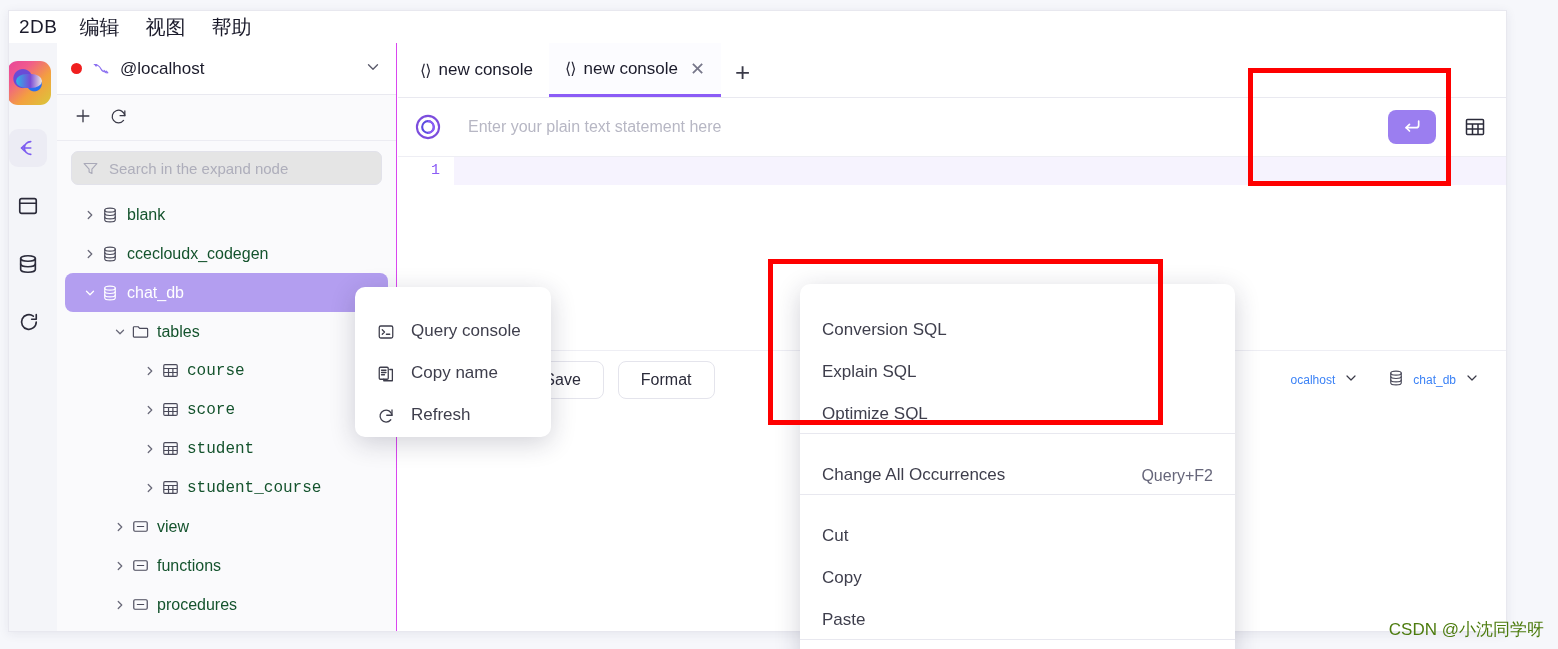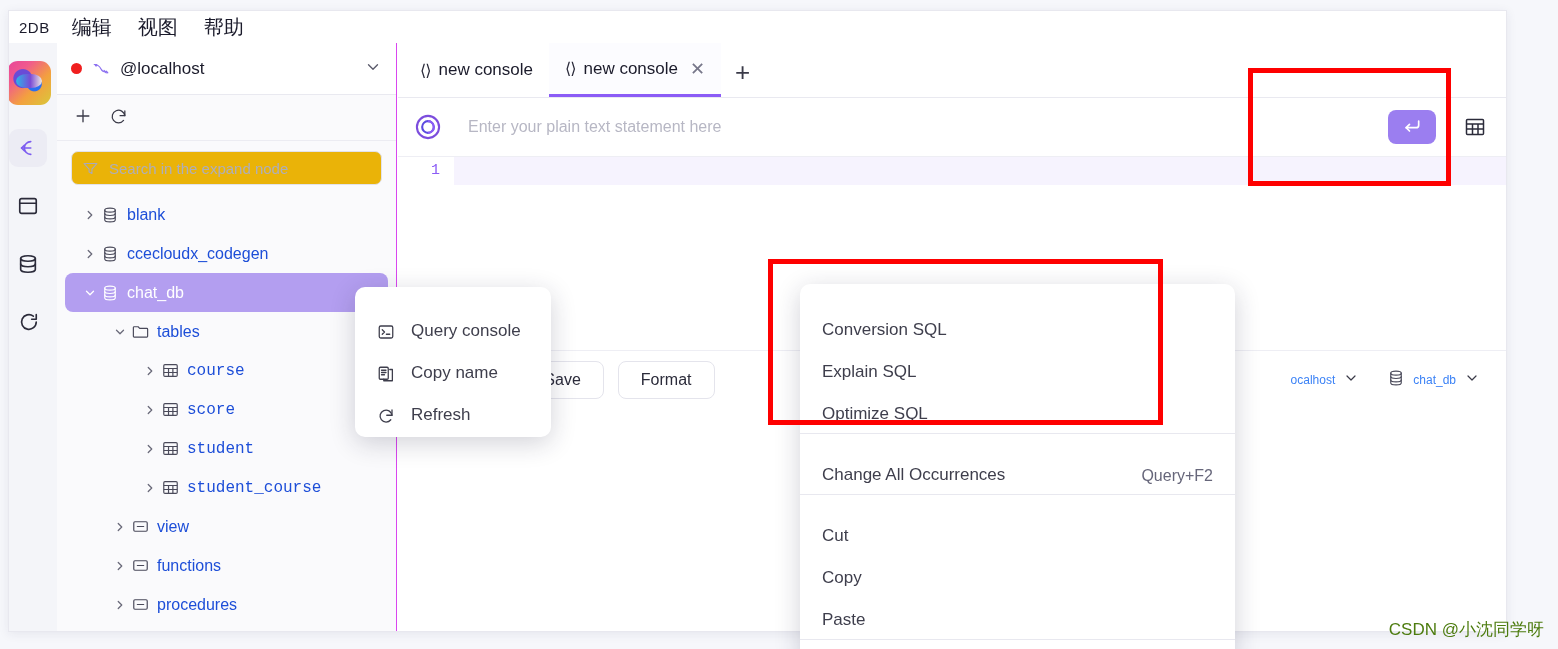--- a/index.html
+++ b/index.html
@@ -18,21 +18,21 @@
 
   
   .window{position:absolute;left:8px;top:10px;width:1497px;height:620px;
           background:#ffffff;border:1px solid #e8e8ef;
           box-shadow:0 2px 10px rgba(40,40,80,.08);overflow:hidden;}
 
   
   .titlebar{position:absolute;left:0;top:0;width:100%;height:32px;
             background:#ffffff;display:flex;align-items:center;
             padding-left:10px;box-sizing:border-box;}
-  .appname{font-size:15px;color:#1b1b2b;letter-spacing:.5px;margin-right:22px;
+  .appname{font-size:19px;color:#1b1b2b;letter-spacing:.5px;margin-right:22px;
            font-family:"Liberation Sans",sans-serif;}
   .menu-item{font-size:20px;color:#1b1b2b;margin-right:26px;cursor:default;}
 
   
   .rail{position:absolute;left:0;top:32px;width:48px;bottom:0;
         background:#f4f5f9;border-right:1px solid #e8e8ef;
         display:flex;flex-direction:column;align-items:center;padding-top:18px;}
   .rail-logo{width:44px;height:44px;border-radius:11px;margin-bottom:24px;
       margin-left:-8px;
       background:
@@ -57,29 +57,29 @@
   .conn-dot{width:11px;height:11px;border-radius:50%;background:#f01f1f;margin-right:9px;flex:0 0 auto;}
   .conn-icon{margin-right:9px;display:flex;align-items:center;}
   .conn-name{font-size:17px;color:#1b1b2b;flex:1 1 auto;}
   .chev{color:#5b5b6b;}
 
   .toolrow{height:46px;display:flex;align-items:center;gap:16px;padding:0 16px;
            border-bottom:1px solid #ececf2;background:#fafafc;box-sizing:border-box;}
   .toolrow svg{cursor:pointer;}
 
   .searchwrap{padding:10px 14px 6px 14px;}
-  .searchbox{height:34px;border:1px solid #e2e2ea;border-radius:7px;background:#eab308;
+  .searchbox{height:34px;border:1px solid #e2e2ea;border-radius:7px;background:#e5e5e5;
              display:flex;align-items:center;padding:0 10px;box-sizing:border-box;}
   .searchbox input{border:0;outline:0;flex:1;font-size:15px;color:#3a3a48;
                    font-family:"Liberation Sans",sans-serif;background:transparent;}
   .searchbox input::placeholder{color:#aeaebb;}
 
   .tree{padding-top:4px;}
   .node{display:flex;align-items:center;height:39px;padding-left:14px;
-        font-size:16px;color:#1d4ed8;cursor:pointer;border-radius:8px;
+        font-size:16px;color:#14532d;cursor:pointer;border-radius:8px;
         margin:0 8px;box-sizing:border-box;}
   .node .arrow{width:22px;display:flex;align-items:center;justify-content:center;color:#6a6a7a;flex:0 0 auto;}
   .node .nicon{width:26px;display:flex;align-items:center;flex:0 0 auto;}
   .node.selected{background:#b39ef0;color:#ffffff;}
   .node.selected .arrow,.node.selected .nicon svg{color:#fff;stroke:#fff;}
   .node.lvl1{padding-left:14px;}
   .node.lvl2{padding-left:44px;}
   .node.lvl3{padding-left:74px;font-family:Liberation Mono, monospace;}
 
   

